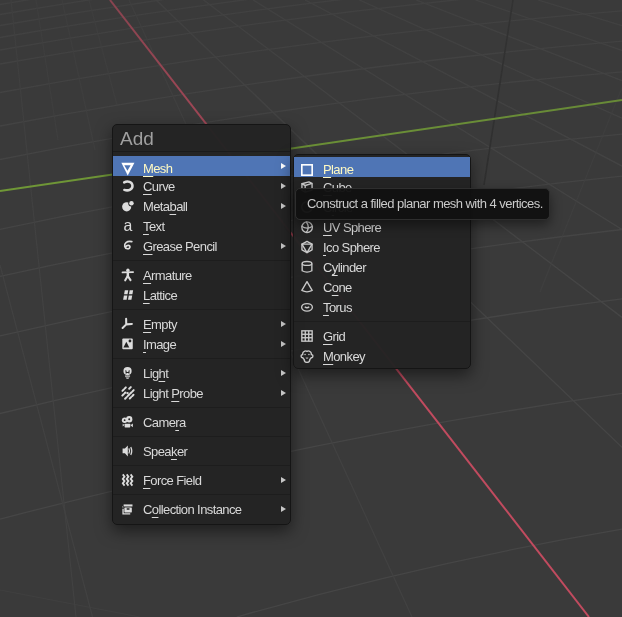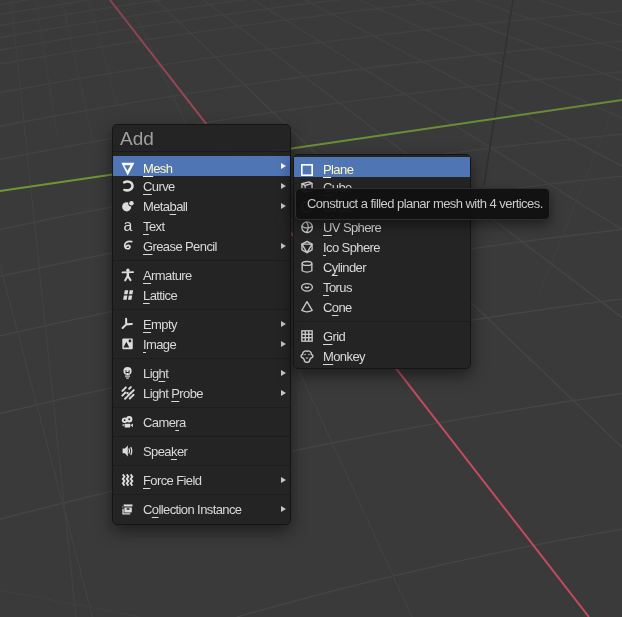--- a/index.html
+++ b/index.html
@@ -281,32 +281,32 @@
         <svg class="ic2" viewBox="0 0 13 13">
           <g fill="none" stroke="#c9c9c9" stroke-width="1.25">
             <ellipse cx="6.5" cy="3.2" rx="4.5" ry="1.8"></ellipse>
             <path d="M2,3.2 L2,10 Q6.5,12.5 11,10 L11,3.2"></path>
           </g>
         </svg>
         <span class="lb2">C<u>y</u>linder</span>
       </div>
 <div class="row">
         <svg class="ic2" viewBox="0 0 13 13">
+          <path d="M6.5,1.5 L11.3,9.7 Q6.5,12.3 1.7,9.7 Z" fill="none" stroke="#c9c9c9" stroke-width="1.25" stroke-linejoin="round"></path>
+        </svg>
+        <span class="lb2">C<u>o</u>ne</span>
+      </div>
+<div class="row">
+        <svg class="ic2" viewBox="0 0 13 13">
           <g fill="none" stroke="#c9c9c9" stroke-width="1.25">
             <ellipse cx="6.5" cy="6.8" rx="5" ry="3.5"></ellipse>
             <path d="M4.4,6.2 Q6.5,8.1 8.6,6.2"></path>
           </g>
         </svg>
         <span class="lb2"><u>T</u>orus</span>
-      </div>
-<div class="row">
-        <svg class="ic2" viewBox="0 0 13 13">
-          <path d="M6.5,1.5 L11.3,9.7 Q6.5,12.3 1.7,9.7 Z" fill="none" stroke="#c9c9c9" stroke-width="1.25" stroke-linejoin="round"></path>
-        </svg>
-        <span class="lb2">C<u>o</u>ne</span>
       </div>
 <div class="sep"></div>
 <div class="row">
         <svg class="ic2" viewBox="0 0 13 13">
           <g fill="none" stroke="#c9c9c9" stroke-width="1.25">
             <rect x="1.7" y="1.7" width="9.6" height="9.6"></rect>
             <line x1="4.9" y1="1.7" x2="4.9" y2="11.3"></line>
             <line x1="8.1" y1="1.7" x2="8.1" y2="11.3"></line>
             <line x1="1.7" y1="4.9" x2="11.3" y2="4.9"></line>
             <line x1="1.7" y1="8.1" x2="11.3" y2="8.1"></line>

